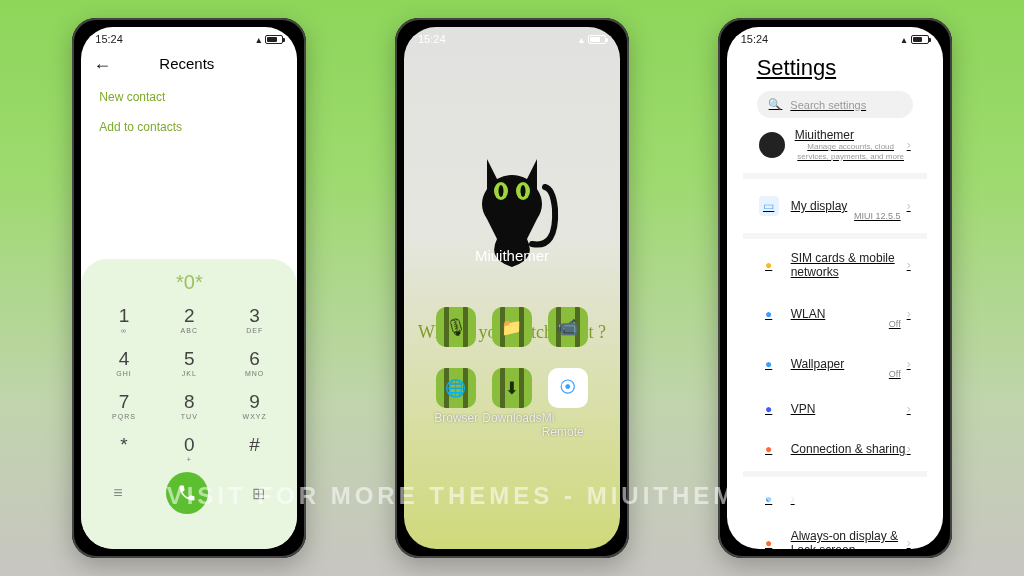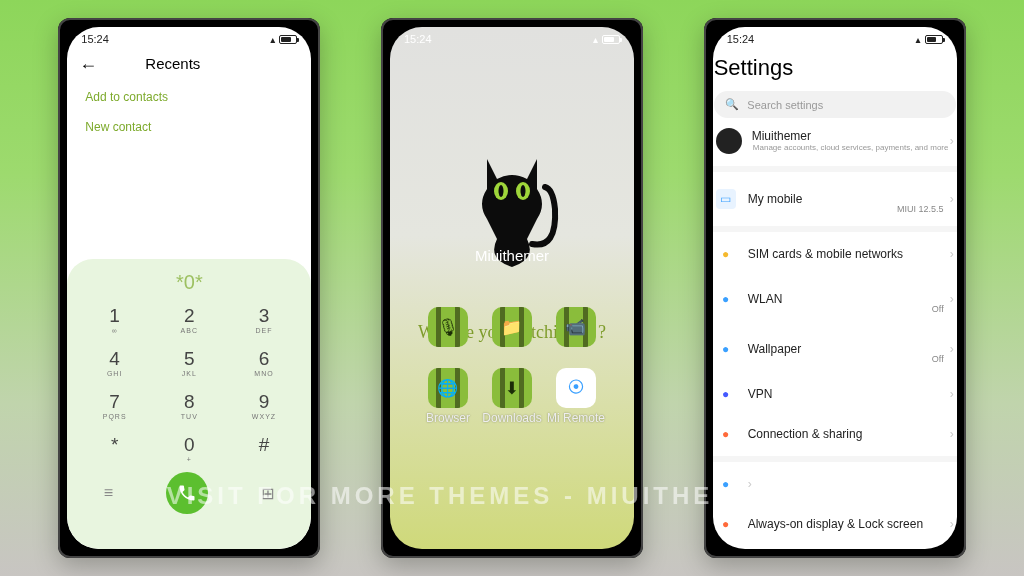--- a/index.html
+++ b/index.html
@@ -11,22 +11,22 @@
   overflow: hidden;
 }
 .watermark {
   position: absolute; left: 0; right: 0; bottom: 66px;
   text-align: center; font-size: 24px; font-weight: 700;
   letter-spacing: 4px; color: rgba(255,255,255,0.55);
   text-transform: uppercase; pointer-events: none;
 }
 .phones { display: flex; justify-content: space-around; align-items: center; height: 100%; padding: 20px 28px; }
 .phone {
-  width: 262px; height: 540px;
-  background: #000; border-radius: 12px; padding: 9px 9px;
+  width: 234px; height: 540px;
+  background: #000; border-radius: 24px; padding: 9px 9px;
   box-shadow: inset 0 0 0 2px #444, 0 8px 24px rgba(0,0,0,0.25);
   position: relative;
 }
 .screen {
   width: 100%; height: 100%; border-radius: 32px;
   overflow: hidden; position: relative; background: #fff;
 }
 .statusbar {
   display: flex; justify-content: space-between; align-items: center;
   padding: 6px 14px 2px; font-size: 11px; font-weight: 500;
@@ -67,21 +67,21 @@
 .p2 .tile { width:40px; height:40px; border-radius:10px; background:#8abd3b;
   display:flex; align-items:center; justify-content:center; position:relative; overflow:hidden;}
 .p2 .tile::before, .p2 .tile::after { content:''; position:absolute; top:0; bottom:0; width:5px; background:#506b21; }
 .p2 .tile::before { left:8px; } .p2 .tile::after { right:8px; }
 .p2 .tile.white { background:#fff; } .p2 .tile.white::before,.p2 .tile.white::after{display:none;}
 .p2 .app .label { font-size:12px; color:#eee; text-shadow:0 0 2px rgba(0,0,0,.4);}
 .p2 .glyph { position:relative; z-index:2; color:#1b2b07; font-size:17px;}
 .p2 .tile.white .glyph { color:#3aa0ff; }
 
 
-.p3 .spage { padding: 2px 1px; }
+.p3 .spage { padding: 2px 30px; text-decoration: underline; }
 .p3 h1 { font-size:22px; font-weight:500; margin: 6px 0 10px; }
 .p3 .search { background:#f1f1f1; border-radius:20px; padding:7px 12px; color:#999; font-size:11px; display:flex; align-items:center; gap:8px;}
 .p3 .row { display:flex; align-items:center; padding: 10px 2px; font-size:12px; border:none; position:relative;}
 .p3 .row .ic { width:20px; height:20px; margin-right:12px; border-radius:4px; display:flex; align-items:center; justify-content:center; font-size:12px; flex-shrink:0;}
 .p3 .row .txt { flex:1; color:#222;}
 .p3 .row .sub { font-size:8px; color:#999; line-height:1.2;text-align:center;}
 .p3 .row .val { font-size:9px; color:#888; margin-right:6px;margin-top:20px;}
 .p3 .row .chev { color:#ccc; font-size:12px;}
 .p3 .sep { height:6px; background:#f5f5f5; margin:2px -14px;}
 .p3 .avatar { width:26px; height:26px; border-radius:50%; background:#222; margin-right:10px; flex-shrink:0;}
@@ -100,22 +100,22 @@
       <div class="battery">
               <div class="battery-fill"></div>
             </div>
     </div>
   </div>
   <div class="header">
     <span class="back">←</span>
     <span class="title">Recents</span>
   </div>
   <ul class="menu">
+    <li>New contact</li>
     <li>Add to contacts</li>
-    <li>New contact</li>
   </ul>
   <div class="dialpad">
     <div class="typed">*0*</div>
     <div class="keys" id="keys">
             <div class="key">
               <div class="n">1</div>
               <div class="l">∞</div>
             </div>
             <div class="key">
               <div class="n">2</div>
@@ -260,21 +260,21 @@
       <div class="avatar"></div>
       <div class="txt">
         <div style="font-weight:500">Miuithemer</div>
         <div class="sub">Manage accounts, cloud services, payments, and more</div>
       </div>
       <span class="chev">›</span>
     </div>
     <div class="sep"></div>
     <div class="row">
       <div class="ic" style="background:#e8f3ff;color:#3aa0ff">▭</div>
-      <div class="txt">My mobile</div>
+      <div class="txt">My display</div>
       <span class="val">MIUI 12.5.5</span>
       <span class="chev">›</span>
     </div>
     <div class="sep"></div>
     <div id="rows1">
             <div class="row">
               <div class="ic" style="color:#f5b92e">●</div>
               <div class="txt">SIM cards &amp; mobile networks</div>
               <span class="chev">›</span>
             </div>

